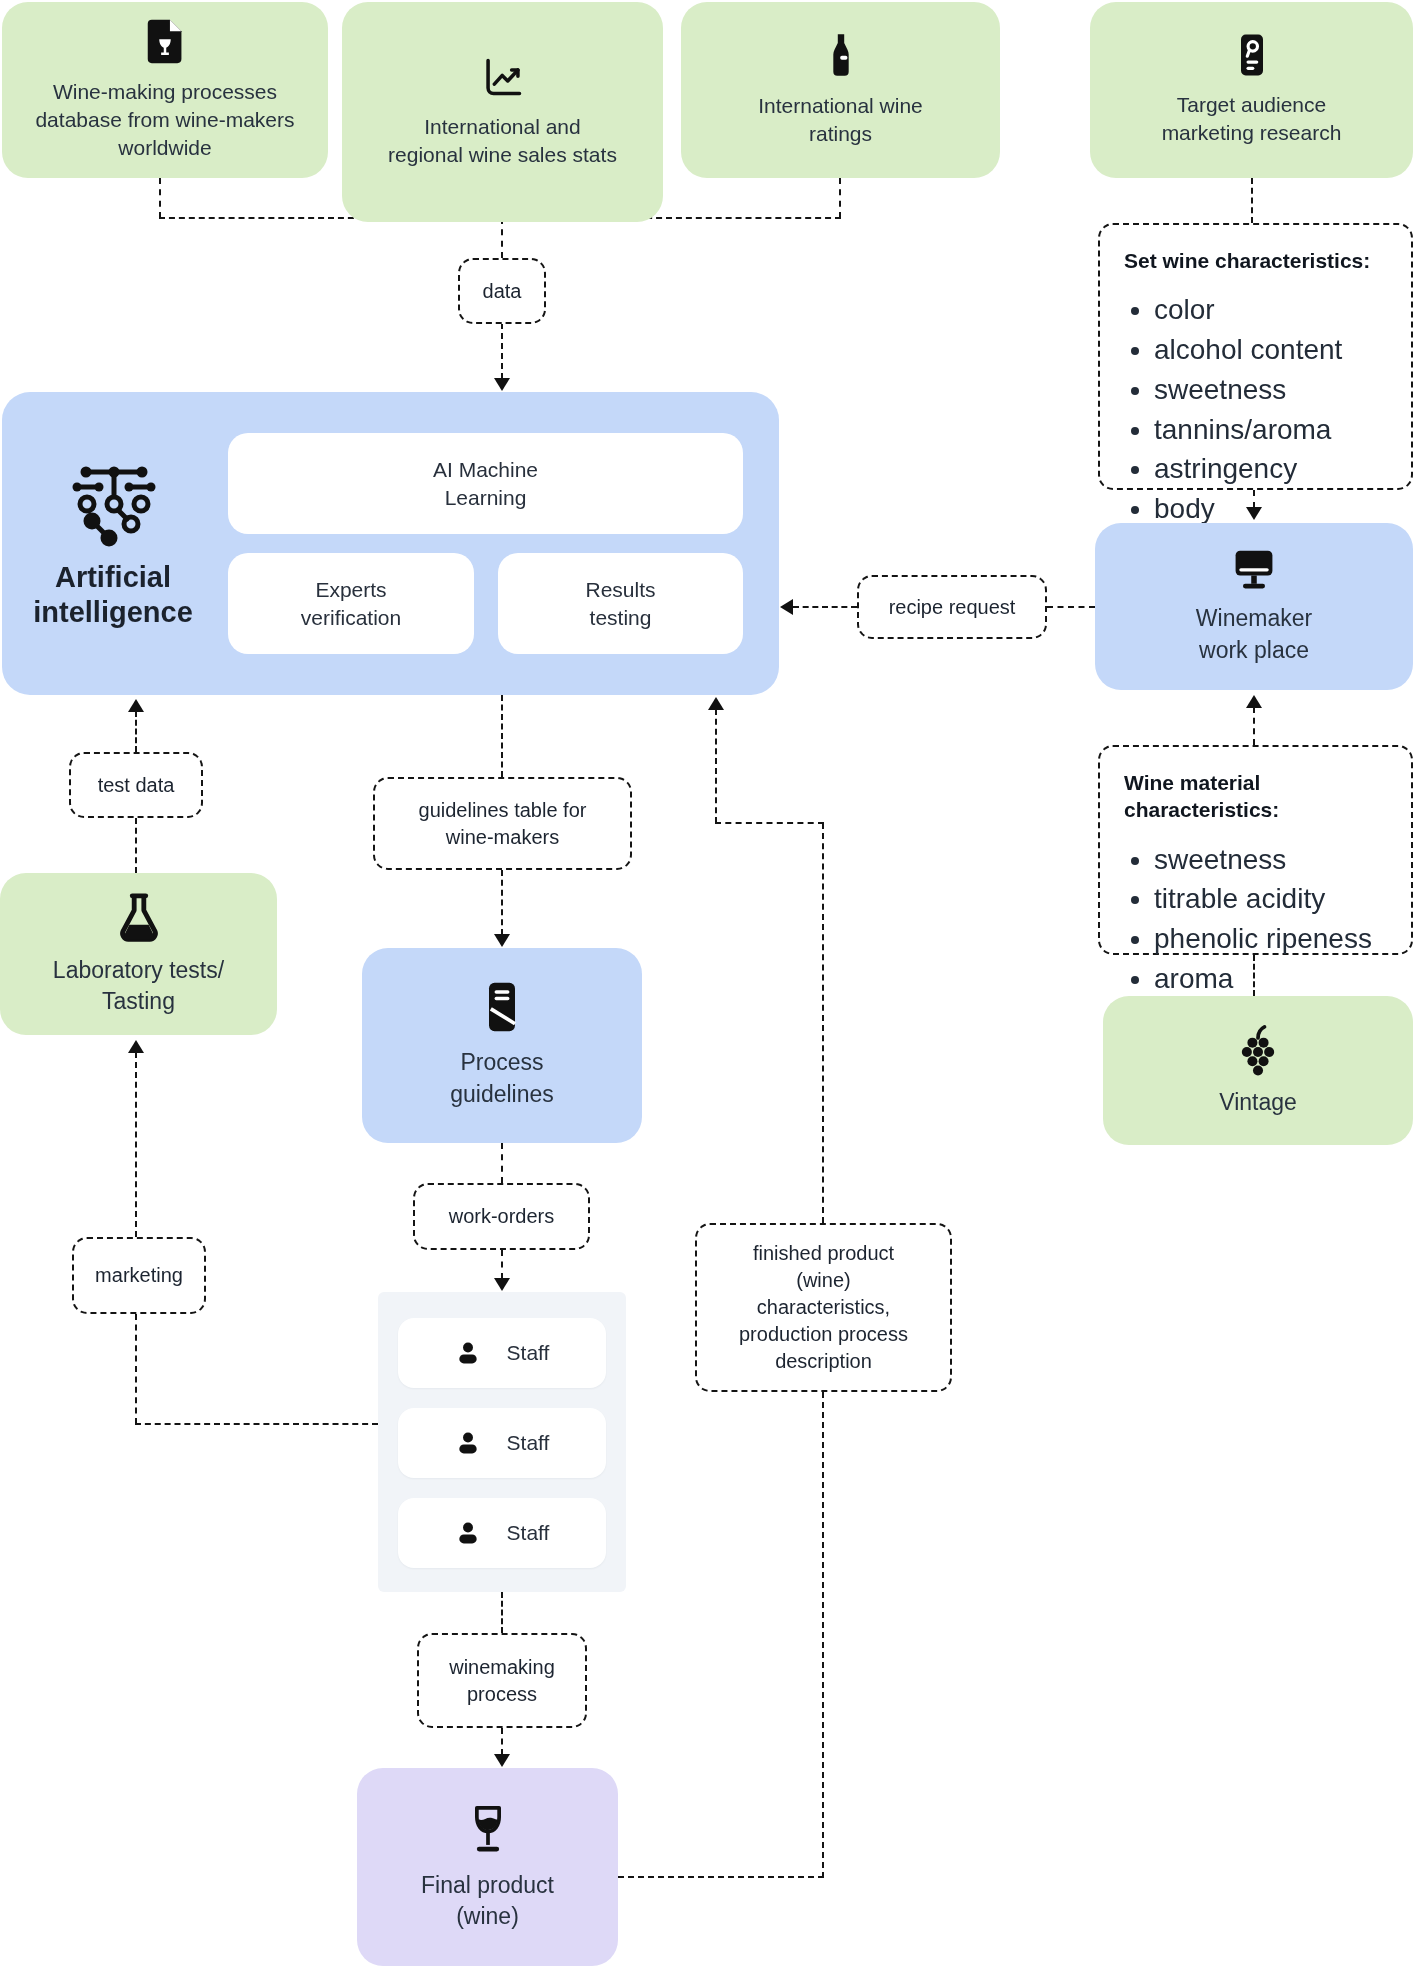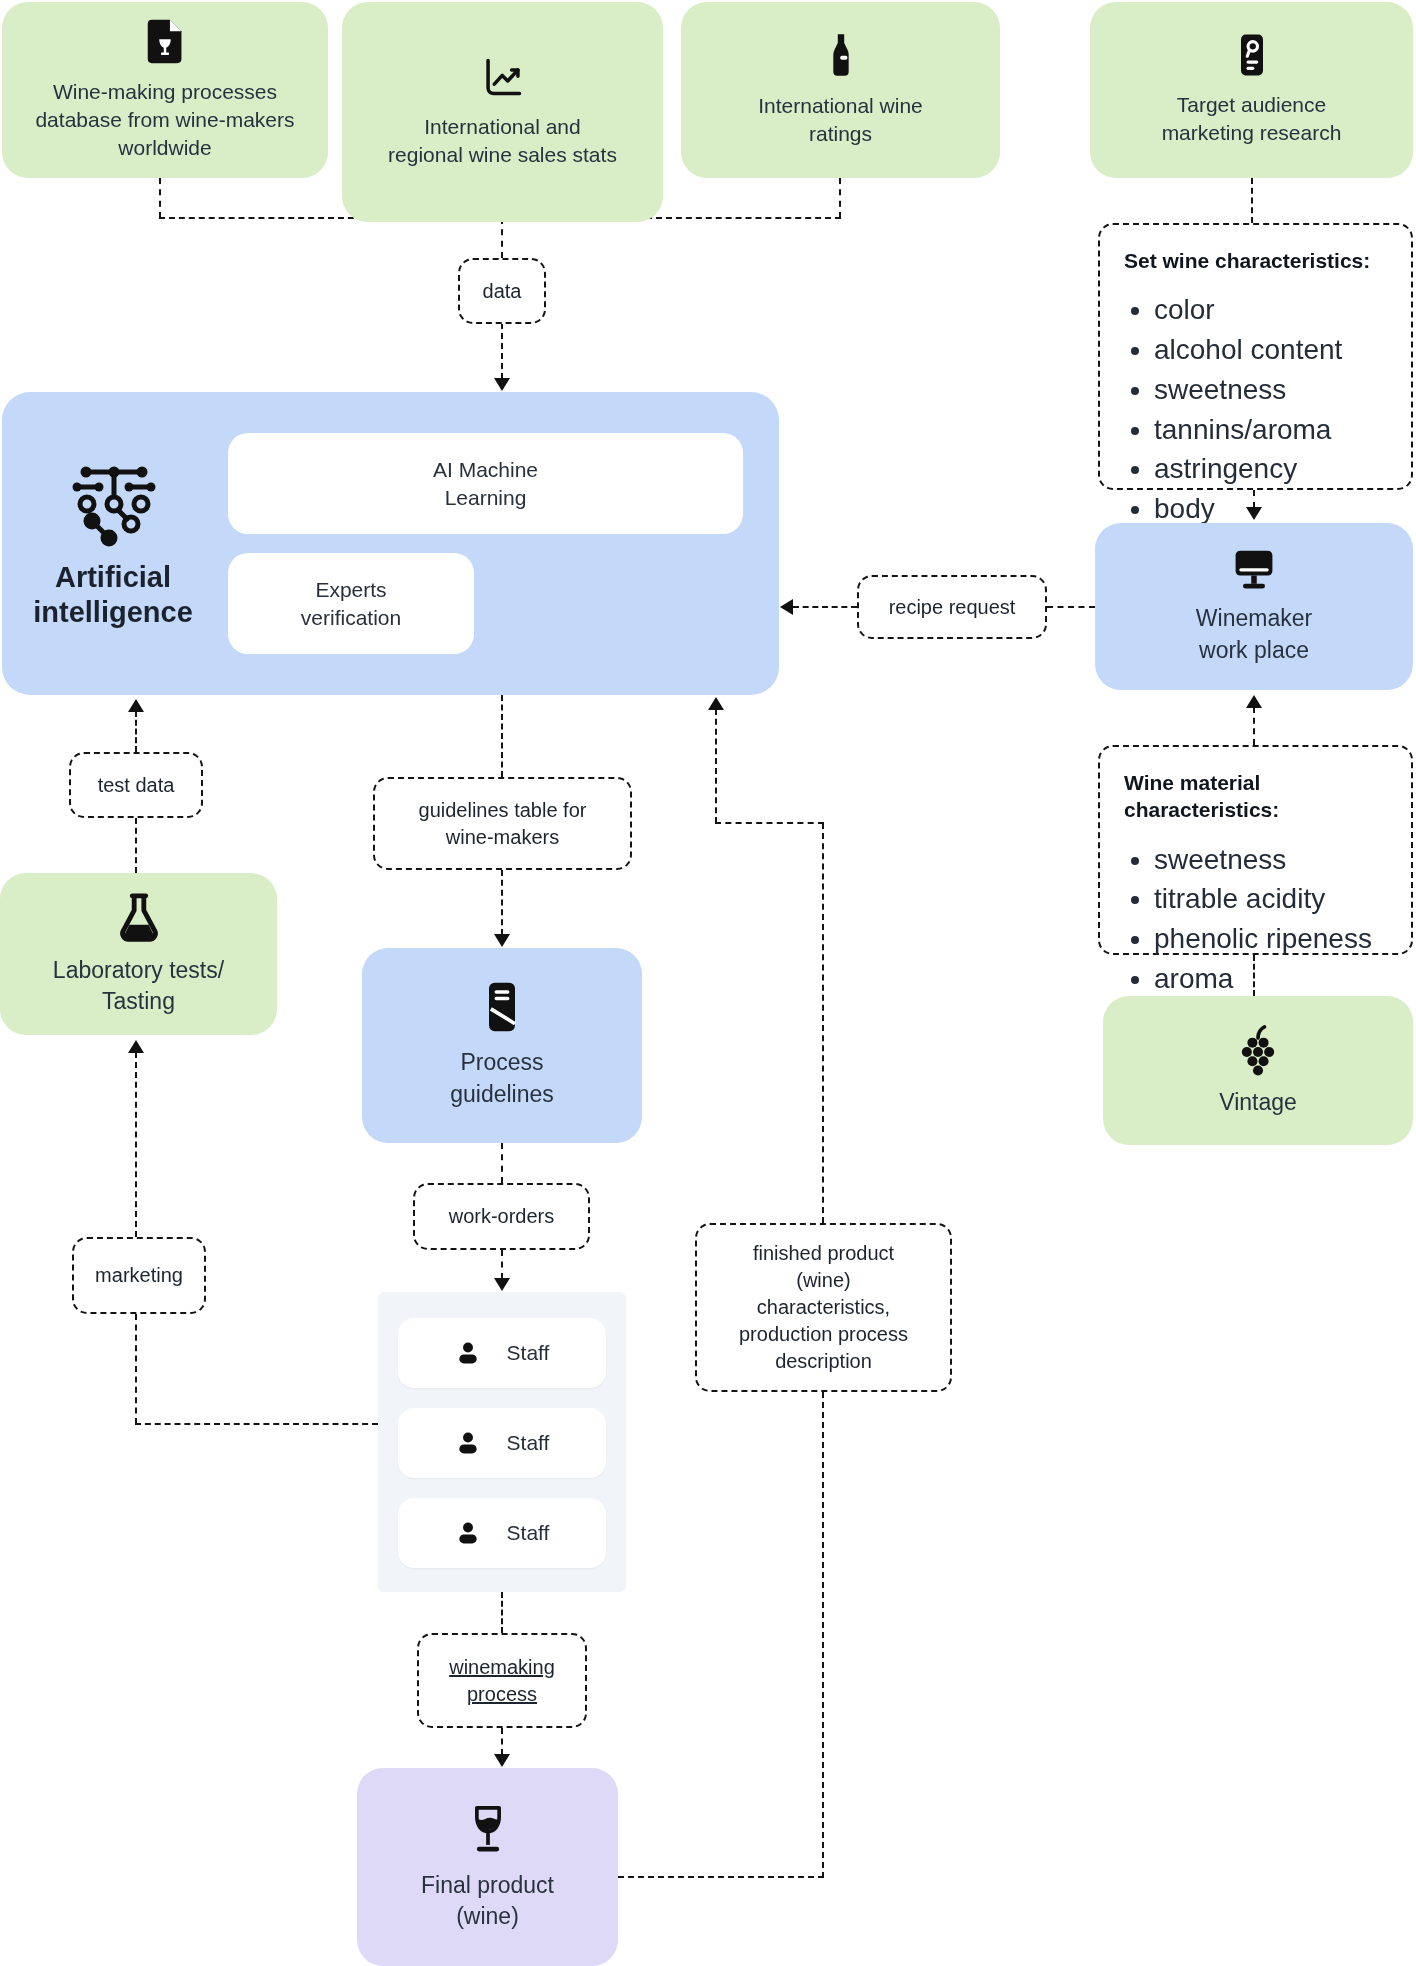--- a/index.html
+++ b/index.html
@@ -139,21 +139,21 @@
 marketing research</div>
   </div>
 
   <div class="tag" style="left:458px;top:258px;width:88px;height:66px;">data</div>
   <div class="tag" style="left:857px;top:575px;width:190px;height:64px;">recipe request</div>
   <div class="tag" style="left:69px;top:752px;width:134px;height:66px;">test data</div>
   <div class="tag" style="left:72px;top:1237px;width:134px;height:77px;">marketing</div>
   <div class="tag" style="left:373px;top:777px;width:259px;height:93px;">guidelines table for
 wine-makers</div>
   <div class="tag" style="left:413px;top:1183px;width:177px;height:67px;">work-orders</div>
-  <div class="tag" style="left:417px;top:1633px;width:170px;height:95px;text-decoration:underline;">winemaking
+  <div class="tag" style="left:417px;top:1633px;width:170px;height:95px;">winemaking
 process</div>
   <div class="tag" style="left:695px;top:1223px;width:257px;height:169px;">finished product
 (wine)
 characteristics,
 production process
 description</div>
 
   <div style="position:absolute;left:2px;top:392px;width:777px;height:303px;background:#c4d8f9;border-radius:28px;">
     <span class="nicon" style="position:absolute;left:64px;top:62px;">
       <svg width="96" height="96" viewBox="0 0 96 96" fill="none" stroke="#111" stroke-width="5" stroke-linecap="round">
@@ -177,20 +177,22 @@
         <circle cx="26" cy="67" r="8.5" fill="#111" stroke="none"></circle>
           <circle cx="43" cy="84" r="8.5" fill="#111" stroke="none"></circle>
       </svg>
     </span>
     <div class="ai-title">Artificial
 intelligence</div>
     <div class="whitebox" style="left:226px;top:41px;width:515px;height:101px;">AI Machine
 Learning</div>
     <div class="whitebox" style="left:226px;top:161px;width:246px;height:101px;">Experts
 verification</div>
+    <div class="whitebox" style="left:496px;top:161px;width:245px;height:101px;">Results
+testing</div>
   </div>
 
   <div class="charbox" style="left:1098px;top:223px;width:315px;height:267px;">
     <div class="btitle">Set wine characteristics:</div>
     <ul>
       <li>color</li>
       <li>alcohol content</li>
       <li>sweetness</li>
       <li>tannins/aroma</li>
       <li>astringency</li>

